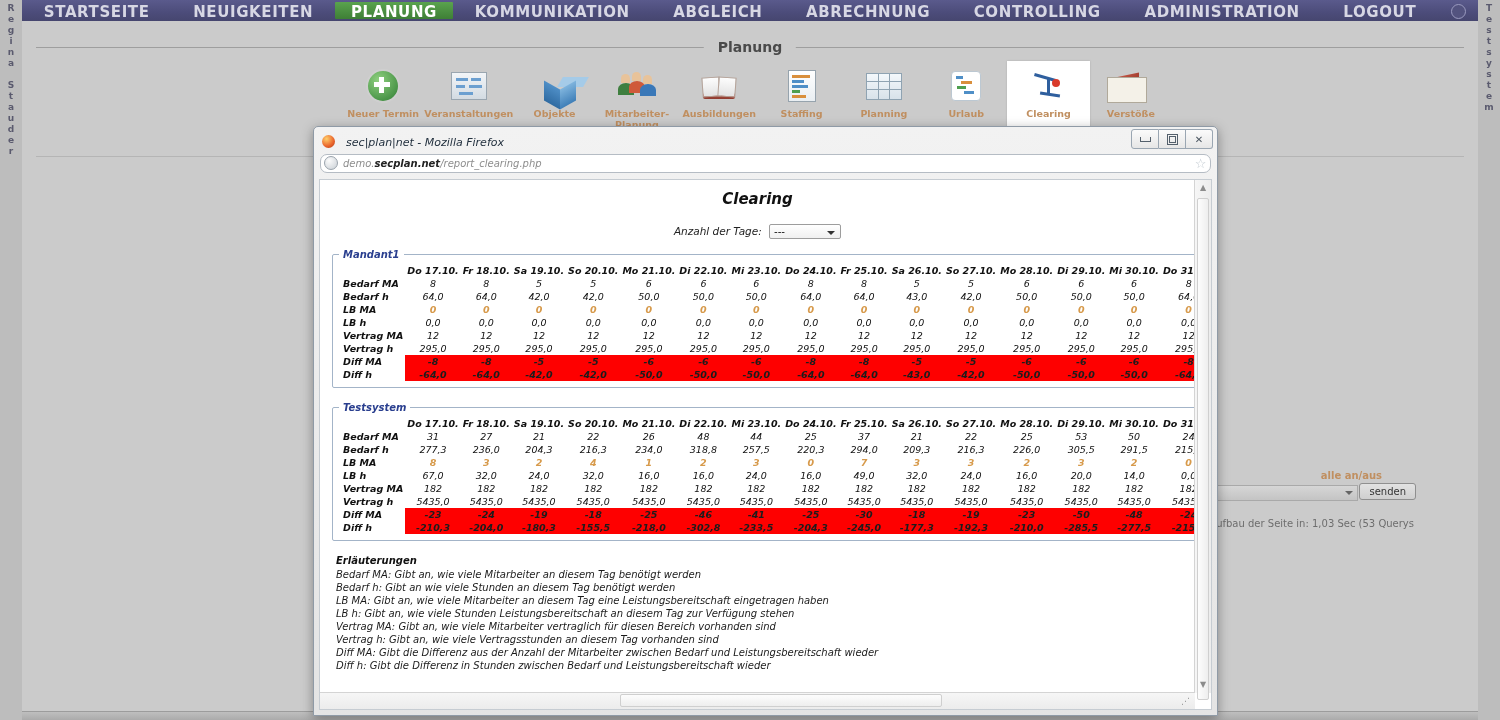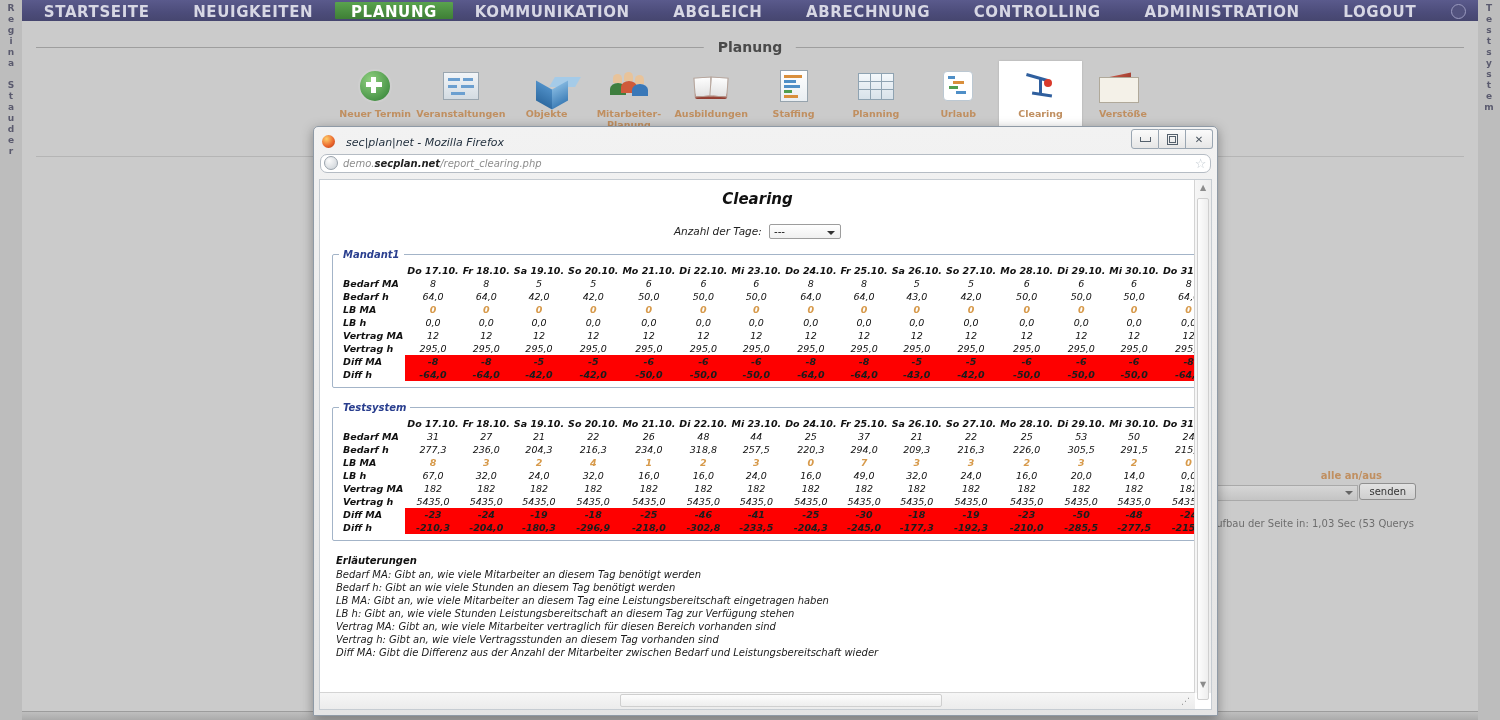--- a/index.html
+++ b/index.html
@@ -57,22 +57,22 @@
   .fieldset-line {
     position: absolute; left: 14px; right: 14px; top: 26px; height: 1px; background: #9e9e9e;
   }
   .fieldset-title {
     position: absolute; top: 18px; left: 50%; transform: translateX(-50%);
     background: #cbcbcb; padding: 0 14px;
     font-size: 14px; font-weight: bold; color: #4a4a4a;
   }
 
   .icon-bar {
-    position: absolute; top: 40px; left: 312px; width: 830px; height: 78px;
-    display: flex; align-items: flex-start; justify-content: flex-start;
+    position: absolute; top: 40px; left: 320px; width: 830px; height: 78px;
+    display: flex; align-items: flex-start; justify-content: center;
   }
   .icon-item {
     width: 92px; text-align: center; padding-top: 6px;
     font-size: 9.5px; color: #c08f60; font-weight: bold; line-height: 11px;
   }
   .icon-item.selected { background: #ffffff; height: 66px; box-shadow: 0 0 2px rgba(0,0,0,0.15); }
   .icon-glyph { height: 38px; display: flex; align-items: center; justify-content: center; margin-bottom: 3px; }
 
   
   .ic-plus { width: 30px; height: 30px; border-radius: 50%;
@@ -799,21 +799,21 @@
                       <td class="v">-23</td>
                       <td class="v">-50</td>
                       <td class="v">-48</td>
                       <td class="v">-24</td>
                     </tr>
                     <tr class="diff">
                       <td class="rowlab">Diff h</td>
                       <td class="v">-210,3</td>
                       <td class="v">-204,0</td>
                       <td class="v">-180,3</td>
-                      <td class="v">-296,9</td>
+                      <td class="v">-155,5</td>
                       <td class="v">-218,0</td>
                       <td class="v">-302,8</td>
                       <td class="v">-233,5</td>
                       <td class="v">-204,3</td>
                       <td class="v">-245,0</td>
                       <td class="v">-177,3</td>
                       <td class="v">-192,3</td>
                       <td class="v">-210,0</td>
                       <td class="v">-285,5</td>
                       <td class="v">-277,5</td>
@@ -827,20 +827,21 @@
           <div class="expl">
             <h4>Erläuterungen</h4>
             <div id="explHost">
                 <p>Bedarf MA: Gibt an, wie viele Mitarbeiter an diesem Tag benötigt werden</p>
                 <p>Bedarf h: Gibt an wie viele Stunden an diesem Tag benötigt werden</p>
                 <p>LB MA: Gibt an, wie viele Mitarbeiter an diesem Tag eine Leistungsbereitschaft eingetragen haben</p>
                 <p>LB h: Gibt an, wie viele Stunden Leistungsbereitschaft an diesem Tag zur Verfügung stehen</p>
                 <p>Vertrag MA: Gibt an, wie viele Mitarbeiter vertraglich für diesen Bereich vorhanden sind</p>
                 <p>Vertrag h: Gibt an, wie viele Vertragsstunden an diesem Tag vorhanden sind</p>
                 <p>Diff MA: Gibt die Differenz aus der Anzahl der Mitarbeiter zwischen Bedarf und Leistungsbereitschaft wieder</p>
+                <p>Diff h: Gibt die Differenz in Stunden zwischen Bedarf und Leistungsbereitschaft wieder</p>
               </div>
           </div>
         </div>
       </div>
 
       <div class="ff-vscroll">
         <div class="sc-arrow" style="top:0;">▲</div>
         <div class="sc-thumb" style="left:2px; right:2px; top:18px; height:500px;"></div>
         <div class="sc-arrow" style="bottom:0;">▼</div>
       </div>

